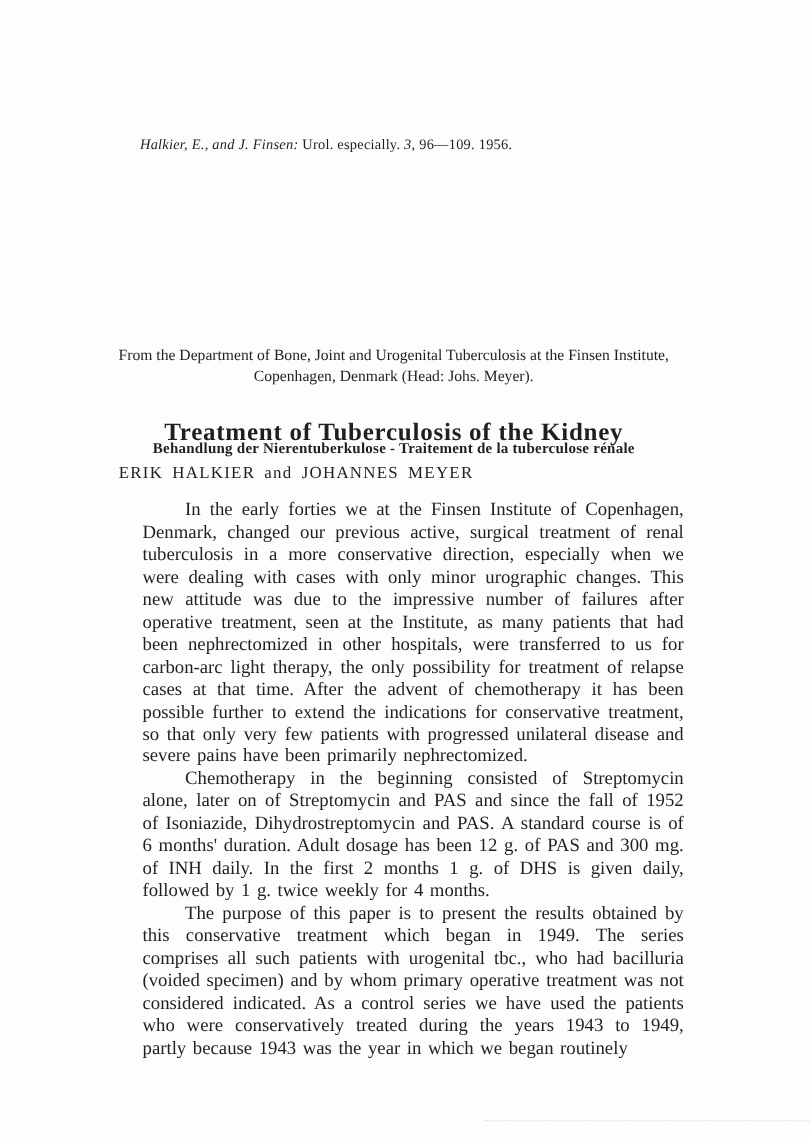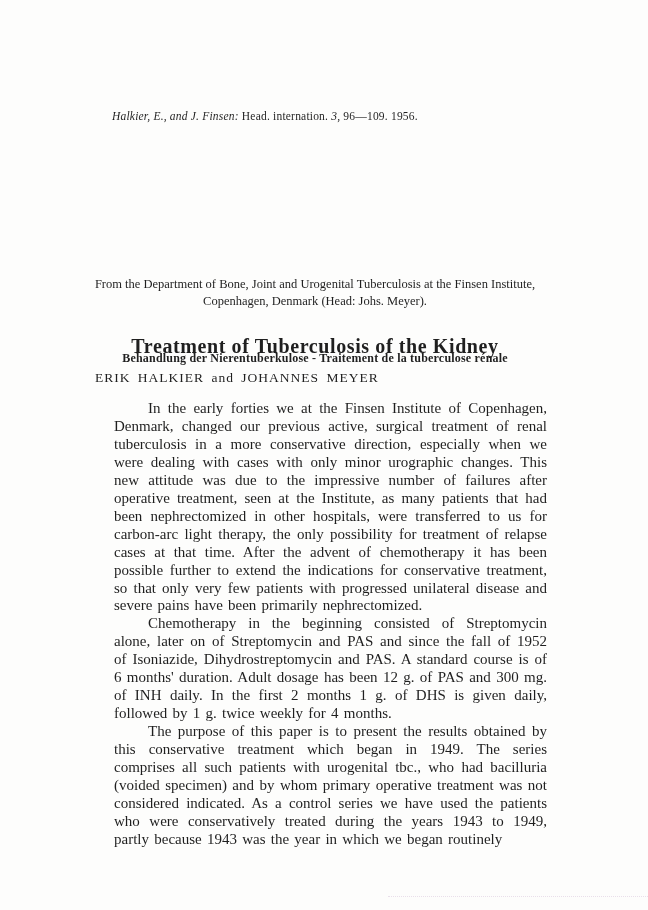--- a/index.html
+++ b/index.html
@@ -85,21 +85,21 @@
     width: 260px;
     border-top: 1px dotted rgba(195, 165, 200, 0.35);
   }
 </style>
 </head>
 <body>
 
 <div class="page">
 
   <div class="citation">
-    <span class="italic">Halkier, E., and J. Finsen:</span><span> Head. internation. </span><span class="italic">3</span><span>, 96—109. 1956.</span>
+    <span class="italic">Halkier, E., and J. Finsen:</span><span> Urol. especially. </span><span class="italic">3</span><span>, 96—109. 1956.</span>
   </div>
 
   <div class="affiliation">
     <span>From the Department of Bone, Joint and Urogenital Tuberculosis at the Finsen Institute, Copenhagen, Denmark (Head: </span><span class="italic">Johs. Meyer</span><span>).</span>
   </div>
 
   <h1 class="title">Treatment of Tuberculosis of the Kidney</h1>
 
   <div class="subtitle">Behandlung der Nierentuberkulose - Traitement de la tuberculose rénale</div>
 

